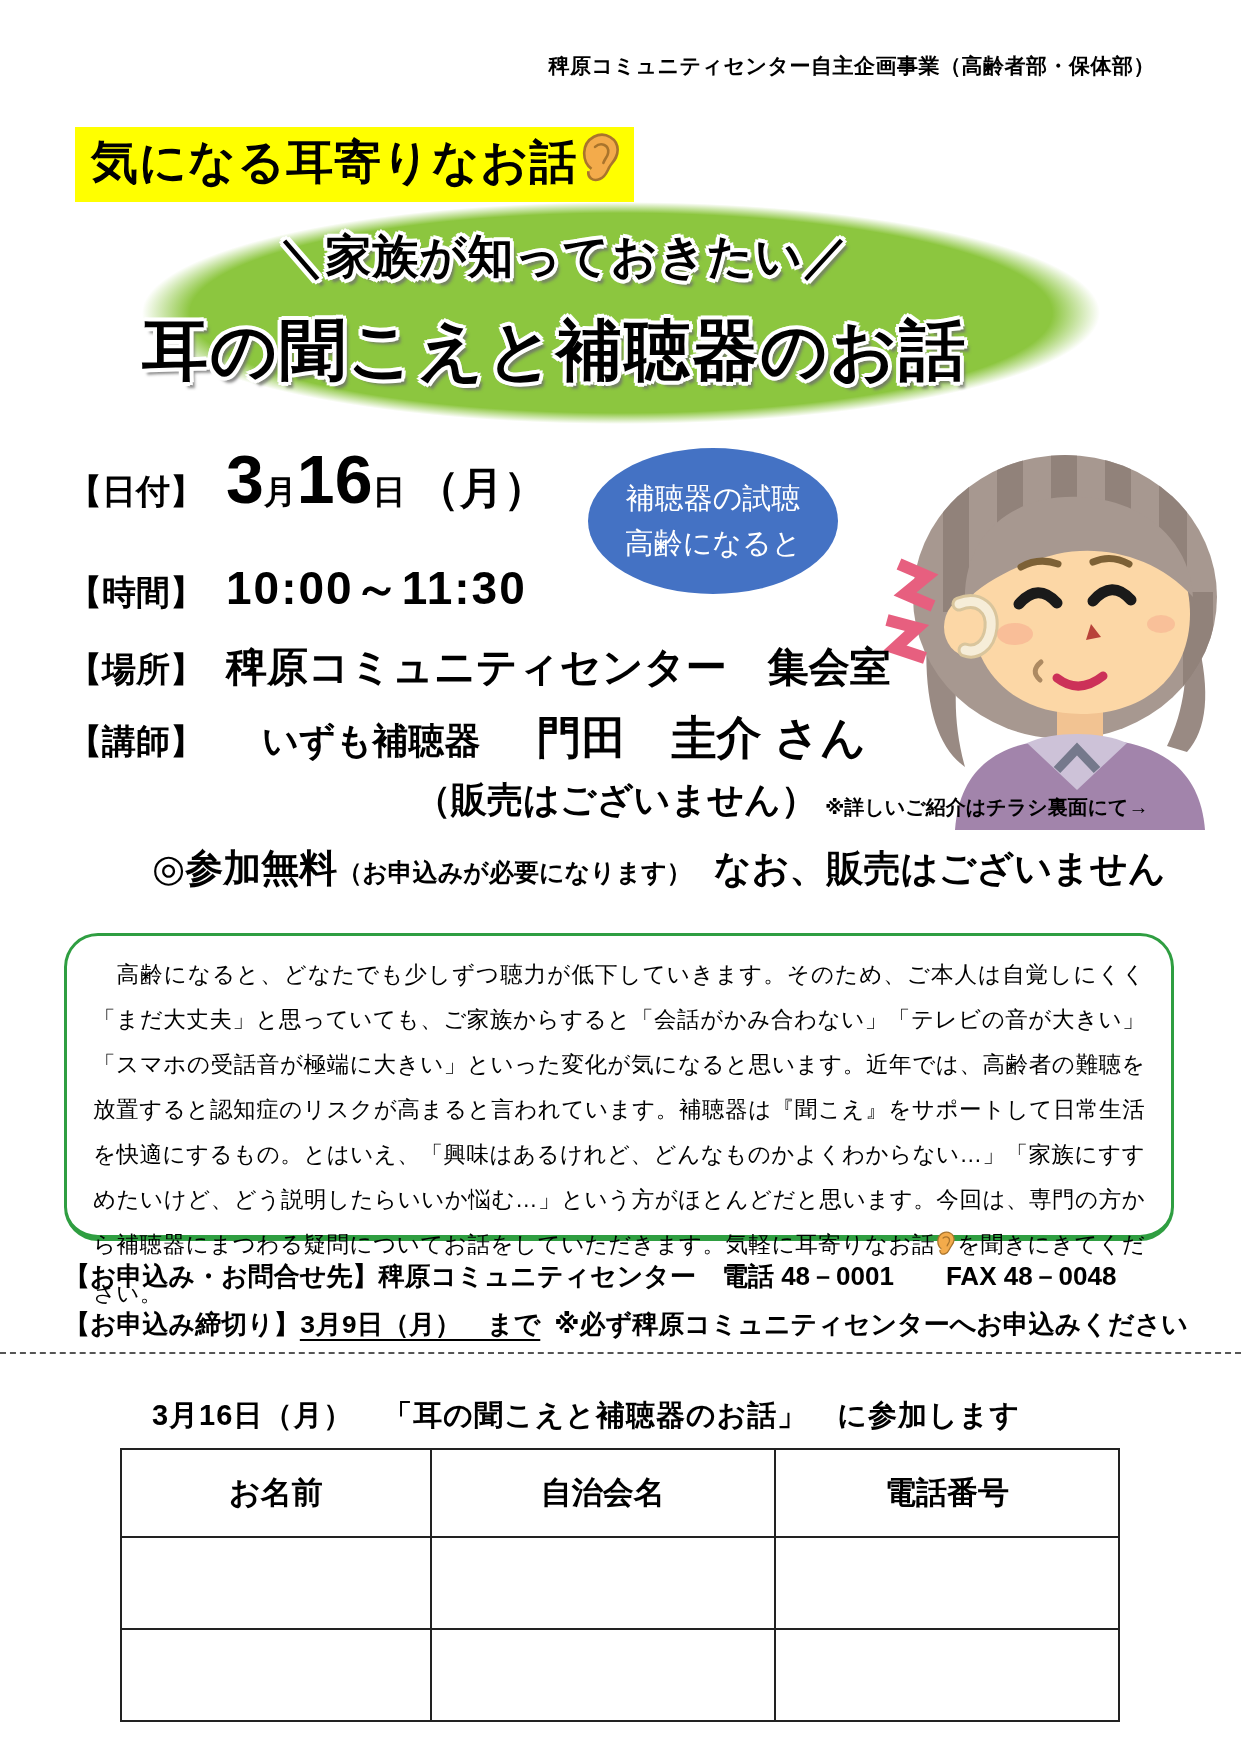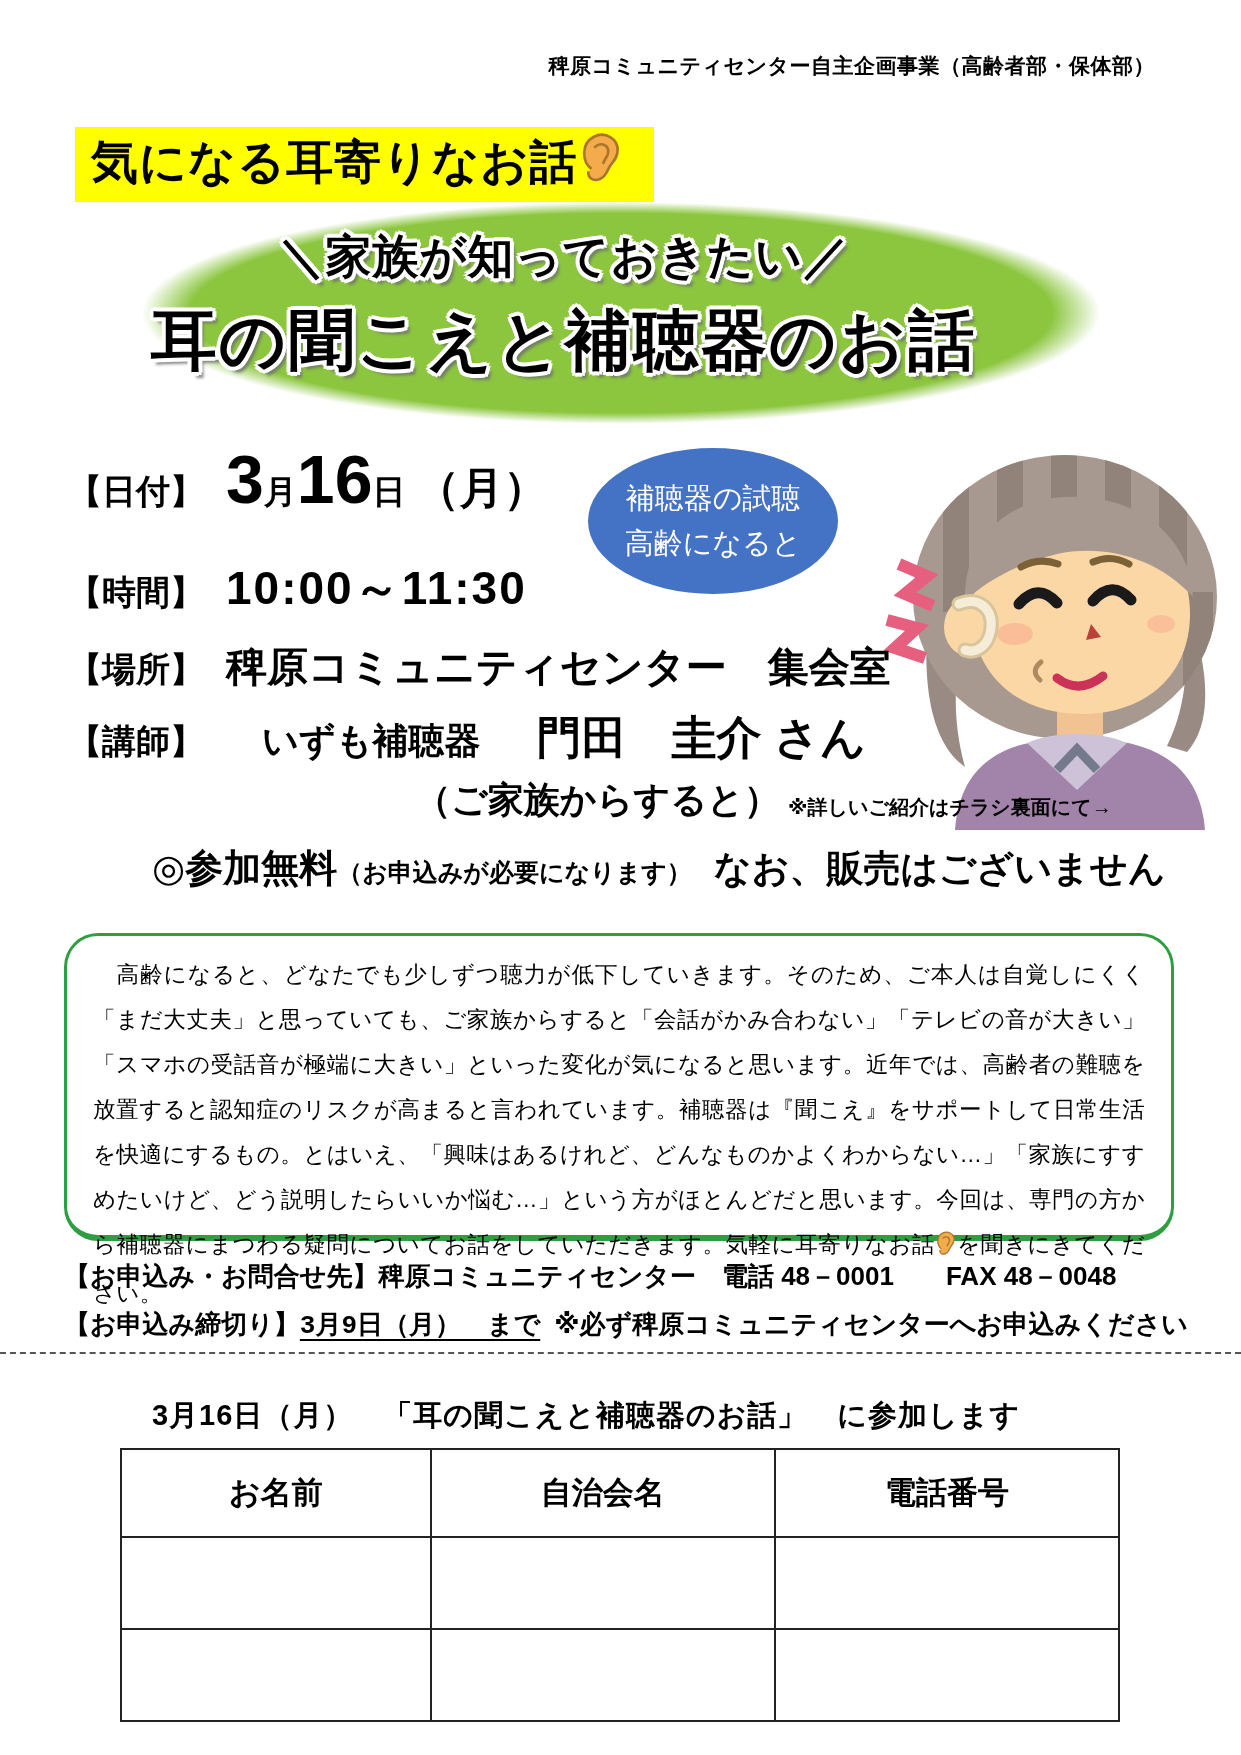--- a/index.html
+++ b/index.html
@@ -2,30 +2,30 @@
 <html><head>
 <meta charset="utf-8">
 <style>
   html,body{margin:0;padding:0;background:#fff;}
   .page{position:relative;width:1241px;height:1755px;background:#ffffff;overflow:hidden;
         font-family:"Liberation Sans","DejaVu Sans",sans-serif;color:#000;}
 
   .top-note{position:absolute;top:52px;right:86px;font-size:21px;font-weight:700;letter-spacing:.5px;}
 
   .highlight-title{position:absolute;left:75px;top:127px;background:#ffff00;
-    padding:4px 30px 8px 16px;font-size:47px;font-weight:700;display:flex;align-items:center;}
+    padding:4px 10px 8px 16px;font-size:47px;font-weight:700;display:flex;align-items:center;}
   .highlight-title .txt{letter-spacing:1px;}
 
   .hero-ellipse{position:absolute;left:142px;top:202px;width:958px;height:222px;
     background:radial-gradient(closest-side,#8cc63f 0%,#8cc63f 90%,rgba(140,198,63,0) 100%);
     border-radius:50%;}
   .hero-content{position:absolute;left:0;top:0;width:100%;height:100%;}
   .tagline{margin-top:24px;padding-right:250px;text-align:right;font-size:46px;font-weight:700;
     letter-spacing:1px;}
-  .main-title{margin-top:8px;padding-right:115px;text-align:center;font-size:66px;font-weight:700;
+  .main-title{margin-top:18px;padding-right:115px;text-align:left;font-size:66px;font-weight:700;
     letter-spacing:2px;}
   .outline-w{color:#000;text-shadow:
     -3px -3px 0 #fff,3px -3px 0 #fff,-3px 3px 0 #fff,3px 3px 0 #fff,
     -4px 0 0 #fff,4px 0 0 #fff,0 -4px 0 #fff,0 4px 0 #fff,
     5px 6px 3px rgba(110,110,110,.8);}
 
   .callout{position:absolute;left:588px;top:448px;width:250px;height:146px;background:#4472c4;
     border-radius:50%;display:flex;flex-direction:column;align-items:center;justify-content:center;
     color:#fff;font-size:29px;font-weight:400;line-height:1.55;}
 
@@ -165,21 +165,21 @@
     <span class="place-value">稗原コミュニティセンター　集会室</span>
   </div>
 
   <div class="detail-line lecturer-line">
     <span class="d-label">【講師】</span>
     <span class="lecturer-org">いずも補聴器</span>
     <span class="lecturer-name">門田　圭介 さん</span>
   </div>
 
   <div class="detail-line qual-line">
-    <span class="qualification">（ご家族からすると）</span>
+    <span class="qualification">（販売はございません）</span>
     <span class="qual-note">※詳しいご紹介はチラシ裏面にて→</span>
   </div>
 
   <div class="detail-line free-line">
     <span class="free-heading">◎参加無料</span>
     <span class="free-sub">（お申込みが必要になります）</span>
     <span class="free-note">なお、販売はございません</span>
   </div>
 
   <div class="desc-box">

